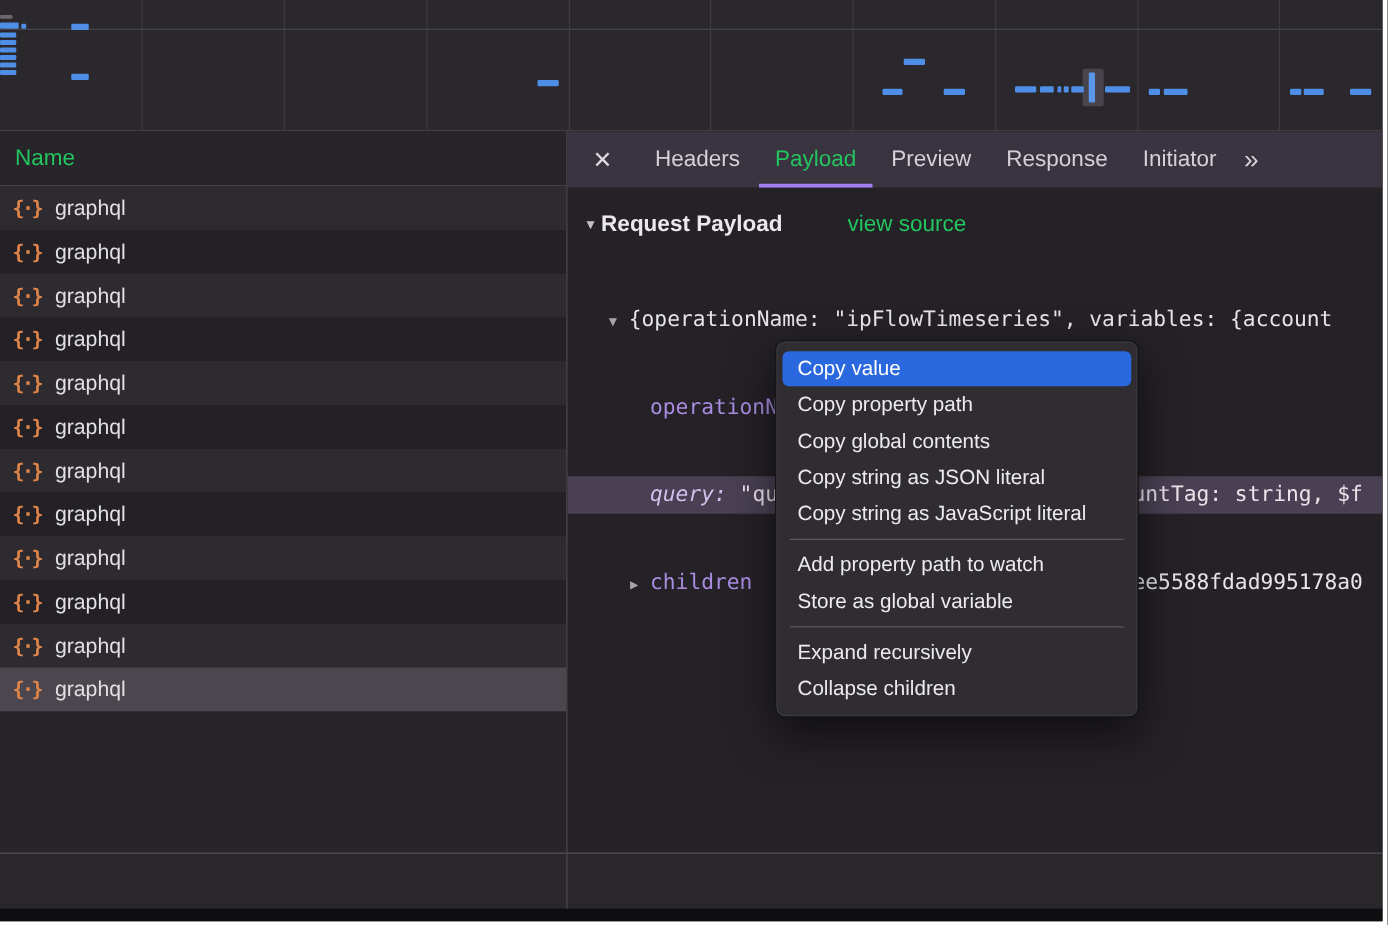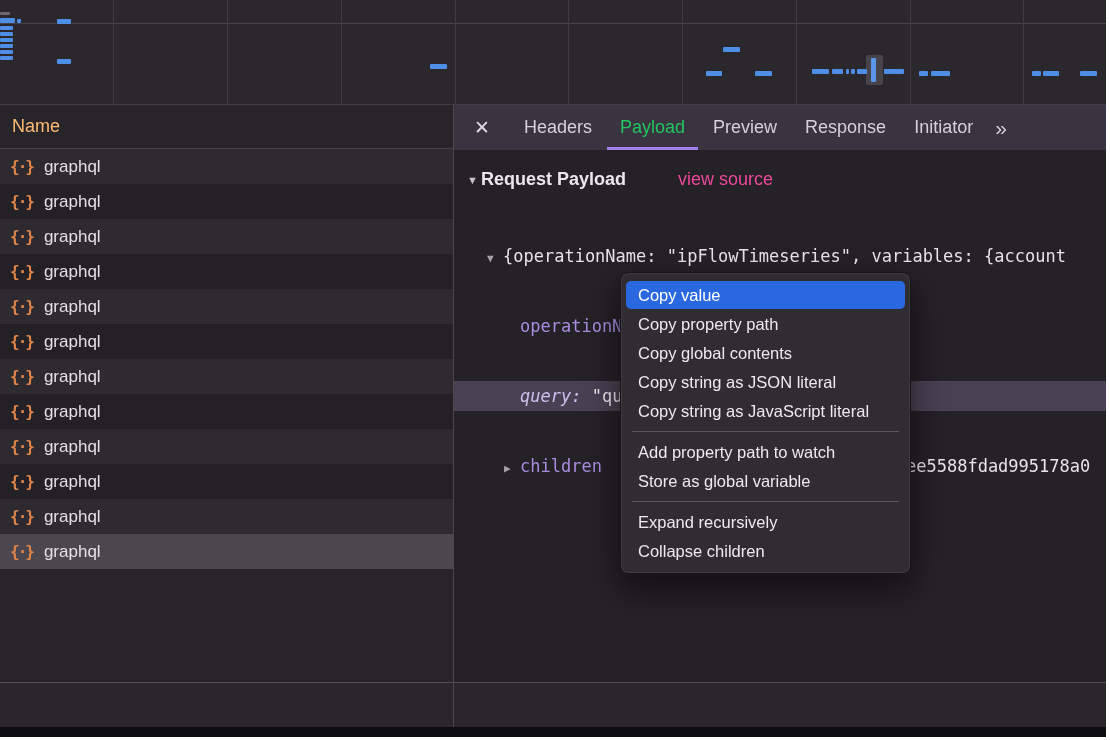--- a/index.html
+++ b/index.html
@@ -18,41 +18,41 @@
   .ov-gray{position:absolute;background:#6b686e;border-radius:1px;}
   #ov-marker{position:absolute;background:#47444b;border-radius:2px;}
   #ov-tick{position:absolute;background:#5a97ea;border-radius:1px;}
 
   
   #main{position:absolute;top:105px;left:0;width:100%;height:577px;}
   #vdivider{position:absolute;left:453px;top:105px;width:1px;height:622px;background:#4a474d;z-index:4;}
 
   
   #left-panel{position:absolute;left:0;top:0;width:453px;height:100%;background:#28252a;overflow:hidden;}
-  #name-header{height:43px;border-bottom:1px solid #454248;display:flex;align-items:center;padding-left:12px;color:#fdba74;font-size:18px;}
+  #name-header{height:43px;border-bottom:1px solid #454248;display:flex;align-items:center;padding-left:12px;color:#22c55e;font-size:18px;}
   #request-list{position:absolute;top:44px;left:0;right:0;}
   .req-row{height:35px;display:flex;align-items:center;padding-left:10px;gap:11px;font-size:17px;color:#e2e0e4;}
   .req-row:nth-child(odd){background:#2e2b30;}
   .req-row:nth-child(even){background:#232126;}
   .req-row.selected{background:#4c474e;}
   .req-icon{color:#e0854a;font-family:"DejaVu Sans Mono",monospace;font-weight:bold;font-size:16px;letter-spacing:-2px;}
 
   
   #right-panel{position:absolute;left:454px;top:0;right:0;height:100%;background:#242127;overflow:hidden;}
   #tab-bar{height:45px;background:#3a3441;display:flex;align-items:stretch;padding-left:16px;color:#d4d1d8;font-size:18px;}
   .close-x{align-self:center;margin-right:16px;font-size:19px;color:#dcdade;padding:0 4px;}
   .tab{display:flex;align-items:center;padding:0 13px;margin:0 1px;}
   .tab.selected{color:#22c55e;box-shadow:inset 0 -3px 0 #a17ff0;}
   .tab-overflow{align-self:center;font-size:21px;color:#d4d1d8;padding:0 8px;letter-spacing:-2px;}
 
   #payload{position:absolute;top:45px;left:0;right:0;bottom:0;}
   .section-header{margin:19px 0 0 13px;display:flex;align-items:baseline;font-size:18px;color:#eae8eb;}
   .sec-tri{font-size:11px;color:#c3c0c7;margin-right:3px;align-self:center;}
   .section-title{font-weight:bold;}
-  .view-source{margin-left:52px;color:#ec4899;font-weight:normal;}
+  .view-source{margin-left:52px;color:#22c55e;font-weight:normal;}
 
   #tree{margin-top:11px;font-family:"DejaVu Sans Mono",monospace;font-size:17px;color:#e9e7ea;white-space:pre;}
   .tree-row{height:30px;line-height:30px;position:relative;overflow:hidden;}
   .tri-gray{color:#a5a2aa;font-size:11px;display:inline-block;width:16px;}
   .pad-a{padding-left:33px;}
   .pad-b{padding-left:66px;}
   .pad-c{padding-left:50px;}
   .k{color:#a98ce0;}
   .str{color:#3fbcd8;}
   .row-query{background:#494153;}
@@ -194,21 +194,21 @@
       <div id="payload">
         <div class="section-header">
           <span class="sec-tri">▼</span>
             <span class="section-title">Request Payload</span>
           <span class="view-source">view source</span>
         </div>
 
         <div id="tree">
           <div class="tree-row pad-a"><span class="tri-gray">▼</span><span class="wfrag">{operationName: "ipFlowTimeseries", variables: {account</span></div>
           <div class="tree-row pad-b"><span class="k">operationName:</span><span> </span><span class="str">"ipFlowTimeseries"</span></div>
-          <div class="tree-row pad-b row-query"><span class="k">query:</span><span> </span><span class="vfrag">"qu</span></div>
+          <div class="tree-row pad-b row-query"><span class="k">query:</span><span> </span><span class="vfrag">"qu</span><span class="rfrag vfrag">untTag: string, $f</span></div>
           <div class="tree-row pad-c"><span class="tri-gray">▶</span><span class="k">children</span><span class="rfrag wfrag">ee5588fdad995178a0</span></div>
         </div>
       </div>
     </div>
   </div>
 
   <div id="vdivider"></div>
   <div id="footer"></div>
   <div id="bottom-bar"></div>
 

